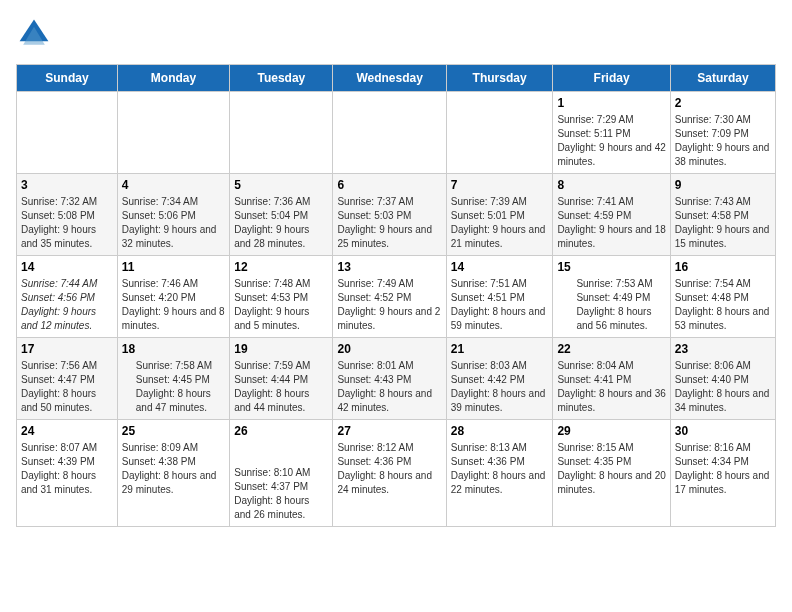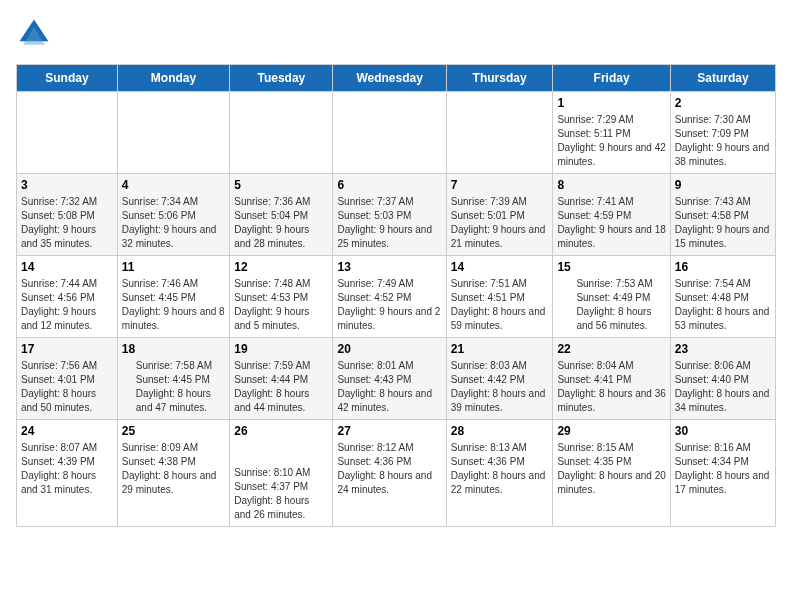--- a/index.html
+++ b/index.html
@@ -170,28 +170,28 @@
         <td>
           <div class="day-num">9</div>
           <div class="day-info" style="white-space: pre-line;">Sunrise: 7:43 AM
 Sunset: 4:58 PM
 Daylight: 9 hours and 15 minutes.</div>
         </td>
       </tr>
       <tr>
         <td>
           <div class="day-num">14</div>
-          <div class="day-info" style="white-space: pre-line;">Sunrise: 7:44 AM
+          <div class="day-info" style="white-space: pre-line; font-style: italic;">Sunrise: 7:44 AM
 Sunset: 4:56 PM
 Daylight: 9 hours and 12 minutes.</div>
         </td>
         <td>
           <div class="day-num">11</div>
           <div class="day-info" style="white-space: pre-line;">Sunrise: 7:46 AM
-Sunset: 4:45 PM
+Sunset: 4:20 PM
 Daylight: 9 hours and 8 minutes.</div>
         </td>
         <td>
           <div class="day-num">12</div>
           <div class="day-info" style="white-space: pre-line;">Sunrise: 7:48 AM
 Sunset: 4:53 PM
 Daylight: 9 hours and 5 minutes.</div>
         </td>
         <td>
           <div class="day-num">13</div>
@@ -215,21 +215,21 @@
           <div class="day-num">16</div>
           <div class="day-info" style="white-space: pre-line;">Sunrise: 7:54 AM
 Sunset: 4:48 PM
 Daylight: 8 hours and 53 minutes.</div>
         </td>
       </tr>
       <tr>
         <td>
           <div class="day-num">17</div>
           <div class="day-info" style="white-space: pre-line;">Sunrise: 7:56 AM
-Sunset: 4:01 PM
+Sunset: 4:47 PM
 Daylight: 8 hours and 50 minutes.</div>
         </td>
         <td>
           <div class="day-num">18</div>
           <div class="day-info" style="white-space: pre-line; margin-left: 14px;">Sunrise: 7:58 AM
 Sunset: 4:45 PM
 Daylight: 8 hours and 47 minutes.</div>
         </td>
         <td>
           <div class="day-num">19</div>

